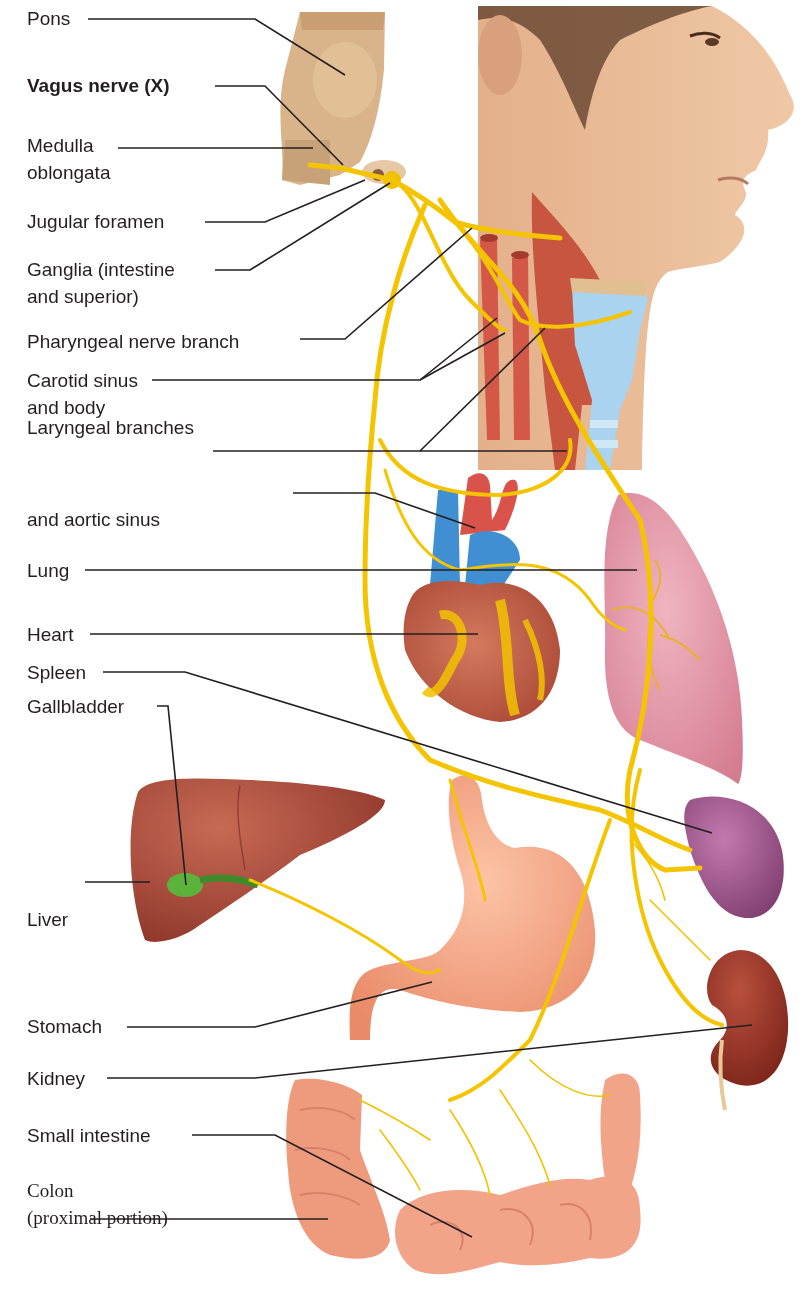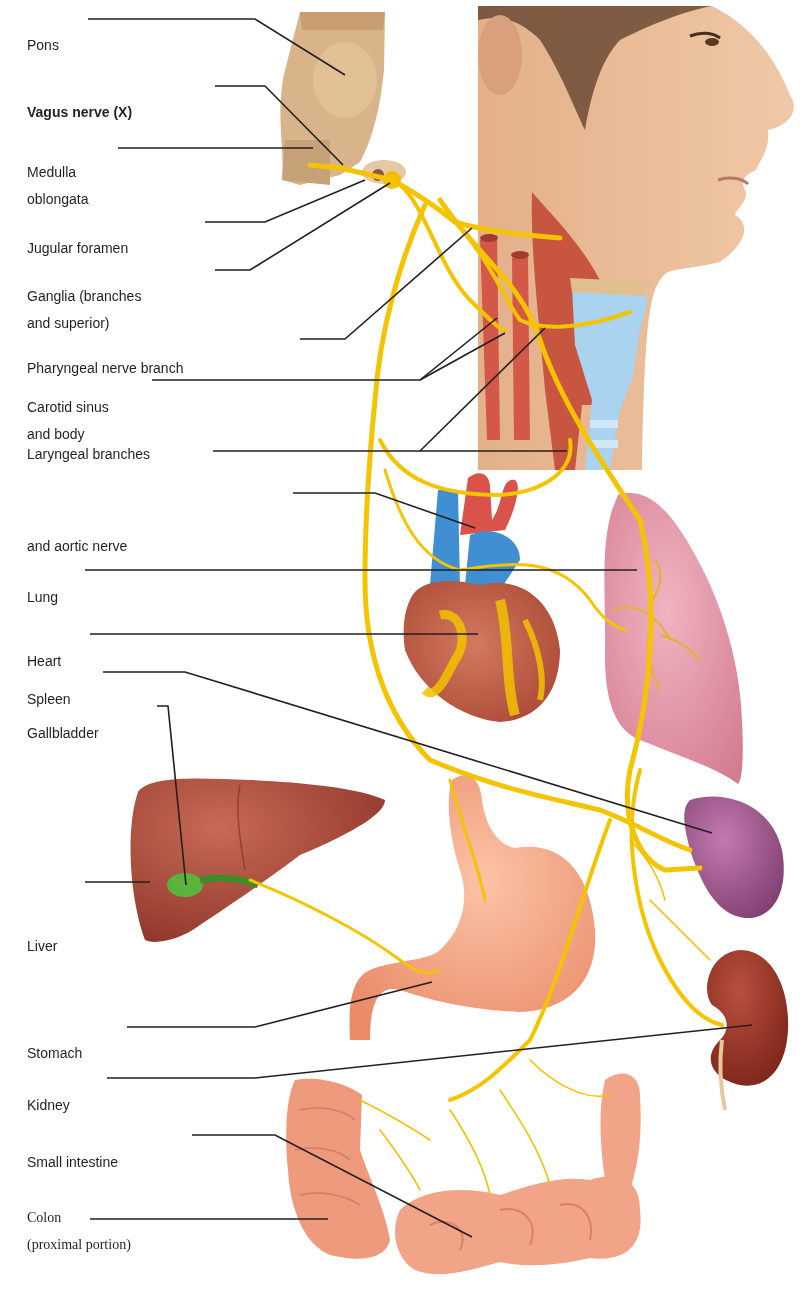--- a/index.html
+++ b/index.html
@@ -1,20 +1,20 @@
 <!DOCTYPE html>
 <html><head>
   <meta charset="utf-8">
   <style>
     html, body { margin: 0; padding: 0; background: #ffffff; }
     body { width: 812px; height: 1306px; position: relative; overflow: hidden;
            font-family: "Liberation Sans", sans-serif; color: #231f20; }
     #art { position: absolute; left: 0; top: 0; width: 812px; height: 1306px; }
-    .label { position: absolute; font-size: 14px; line-height: 27px; white-space: nowrap;
-             color: #231f20; font-family: "Liberation Sans", sans-serif; margin-top: 27px; }
+    .label { position: absolute; font-size: 19px; line-height: 27px; white-space: nowrap;
+             color: #231f20; font-family: "Liberation Sans", sans-serif; }
     .label.bold { font-weight: bold; }
     .leader { fill: none; stroke: #231f20; stroke-width: 1.6; }
     .nerve { fill: none; stroke: #f5c400; stroke-linecap: round; stroke-linejoin: round; }
     .nerve-thin { fill: none; stroke: #f2c200; stroke-width: 1.6; stroke-linecap: round; }
   </style>
 </head>
 <body>
 
 <svg id="art" viewBox="0 0 812 1306" xmlns="http://www.w3.org/2000/svg">
   <defs>
@@ -161,25 +161,25 @@
       <polyline points="90,1219 328,1219" class="leader"></polyline>
     </g>
 </svg>
 
 <div id="labels"></div>
 
 <div class="label" style="left:27px;top:5px;"><span>Pons</span></div>
 <div class="label bold" style="left:27px;top:72px;text-align:right;"><span>Vagus nerve (X)</span></div>
 <div class="label" style="left:27px;top:132px;"><span>Medulla</span><br><span>oblongata</span></div>
 <div class="label" style="left:27px;top:208px;"><span>Jugular foramen</span></div>
-<div class="label" style="left:27px;top:256px;"><span>Ganglia (branches</span><br><span>and superior)</span></div>
+<div class="label" style="left:27px;top:256px;"><span>Ganglia (intestine</span><br><span>and superior)</span></div>
 <div class="label" style="left:27px;top:328px;"><span>Pharyngeal nerve branch</span></div>
 <div class="label" style="left:27px;top:367px;"><span>Carotid sinus</span><br><span>and body</span></div>
 <div class="label" style="left:27px;top:414px;"><span>Laryngeal branches</span></div>
-<div class="label" style="left:27px;top:479px;"><br><span>and aortic nerve</span></div>
+<div class="label" style="left:27px;top:479px;"><br><span>and aortic sinus</span></div>
 <div class="label" style="left:27px;top:557px;"><span>Lung</span></div>
 <div class="label" style="left:27px;top:621px;"><span>Heart</span></div>
 <div class="label" style="left:27px;top:659px;"><span>Spleen</span></div>
 <div class="label" style="left:27px;top:693px;"><span>Gallbladder</span></div>
 <div class="label" style="left:27px;top:906px;"><span>Liver</span></div>
 <div class="label" style="left:27px;top:1013px;"><span>Stomach</span></div>
 <div class="label" style="left:27px;top:1065px;"><span>Kidney</span></div>
 <div class="label" style="left:27px;top:1122px;"><span>Small intestine</span></div>
 <div class="label" style="left:27px;top:1177px;font-family:Liberation Serif, serif;"><span>Colon</span><br><span>(proximal portion)</span></div>
 

